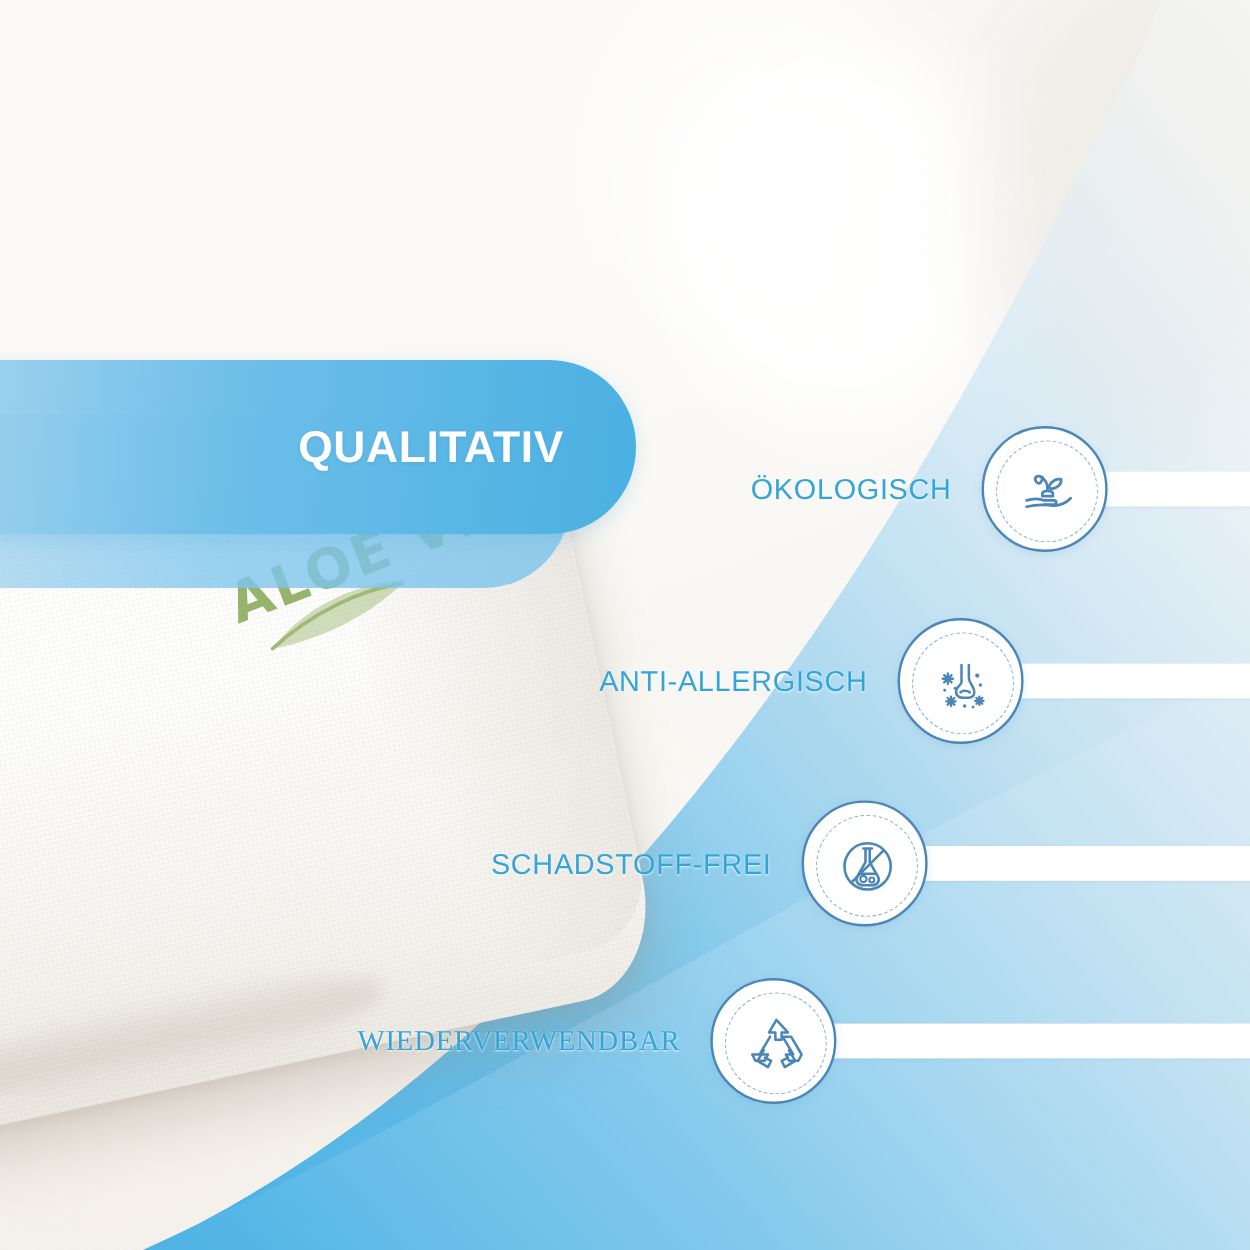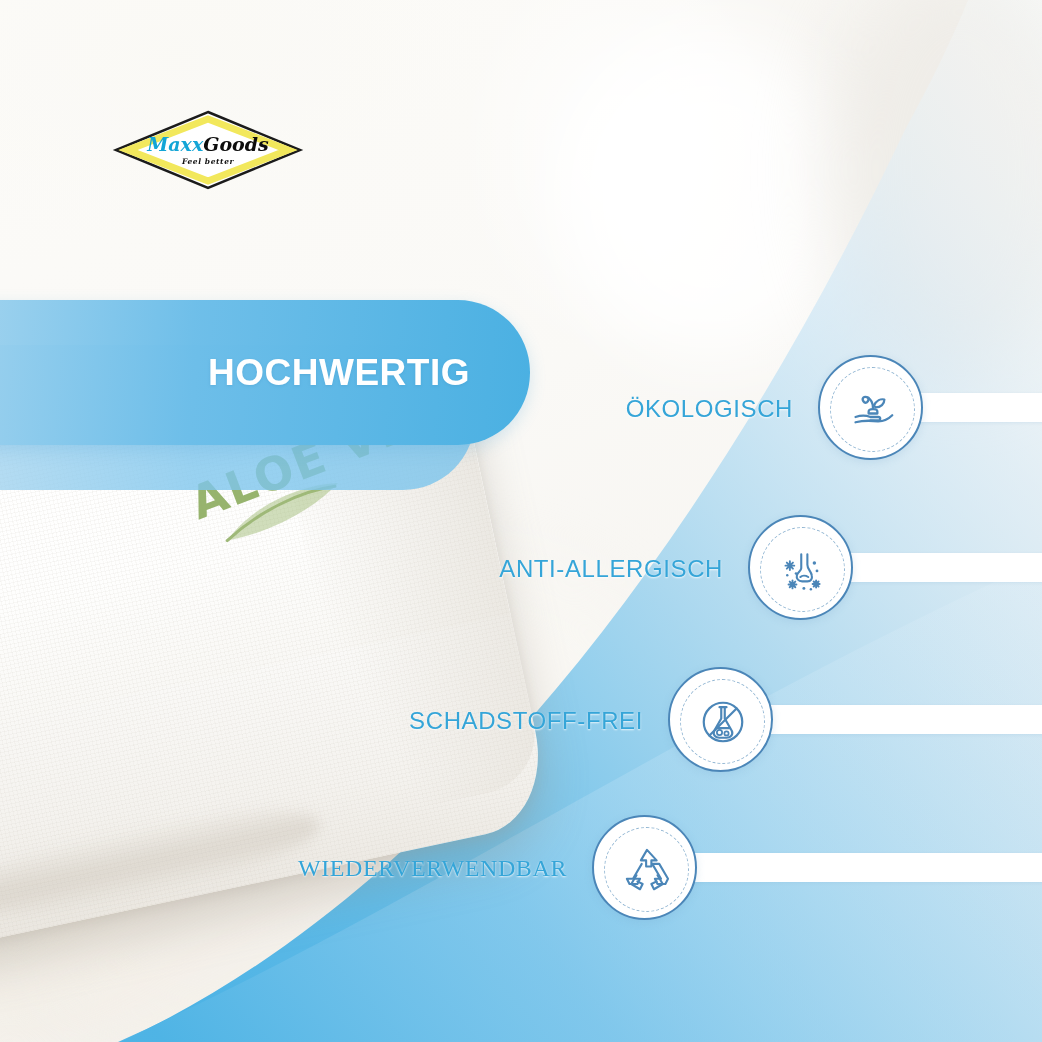--- a/index.html
+++ b/index.html
@@ -244,50 +244,38 @@
         <stop offset="45%" stop-color="#8fcdee" stop-opacity="0.65"></stop>
         <stop offset="100%" stop-color="#eaf5fc" stop-opacity="0.15"></stop>
       </linearGradient>
     </defs>
 
     <path d="M 1042 0 L 1042 1042 L 120 1042 C 430 900 700 560 905 130 C 930 84 952 40 968 0 Z" fill="url(#sweepGrad)"></path>
 
     <path d="M 1042 560 L 1042 1042 L 118 1042 C 420 905 690 720 1042 560 Z" fill="url(#sweepGrad2)"></path>
   </svg>
 
-  <div class="logo">
-    <svg width="192" height="84" viewBox="0 0 192 84">
-      <polygon points="96,4 188,42 96,80 4,42" fill="#ffffff" stroke="#1b1b1b" stroke-width="2.5"></polygon>
-      <polygon points="96,11 176,42 96,73 16,42" fill="none" stroke="#f2e85c" stroke-width="7"></polygon>
-    </svg>
-    <div class="logo-text">
-      <div class="logo-main">
-        <span class="logo-maxx">Maxx</span><span class="logo-goods">Goods</span>
-      </div>
-      <div class="logo-tag">Feel better</div>
-    </div>
-  </div>
 
   <div class="pillow-wrap">
     <div class="pillow-body"></div>
     <div class="pillow-top-face"></div>
     <div class="pillow-texture"></div>
     <div class="pillow-shade-right"></div>
     <div class="pillow-crease"></div>
     <div class="aloe-print">ALOE VERA</div>
     <svg class="aloe-leaf" viewBox="0 0 150 42">
       <path d="M4 30 C 40 6, 92 4, 128 16 C 96 32, 46 38, 4 30 Z" fill="#9bb86f" opacity="0.55"></path>
       <path d="M4 30 C 44 14, 90 10, 124 18" fill="none" stroke="#8fae62" stroke-width="3" stroke-linecap="round"></path>
     </svg>
   </div>
 
   <div class="banner-shadow"></div>
   <div class="banner-main">
     <div class="banner-text">
-      <div>HOCHWERTIG</div>
+      <div>QUALITATIV</div>
     </div>
   </div>
 
   <div class="feature" style="left:818px; top:355px;">
     <div class="connector" style="width:230px;"></div>
     <div class="circle">
       <div class="dashring"></div>
       <div class="glyph">
         <svg width="56" height="56" viewBox="0 0 64 64" fill="none" stroke="#4b86b8" stroke-width="2.6" stroke-linecap="round" stroke-linejoin="round">
           <path d="M32 30 C 32 24, 30 20, 26 18"></path>

